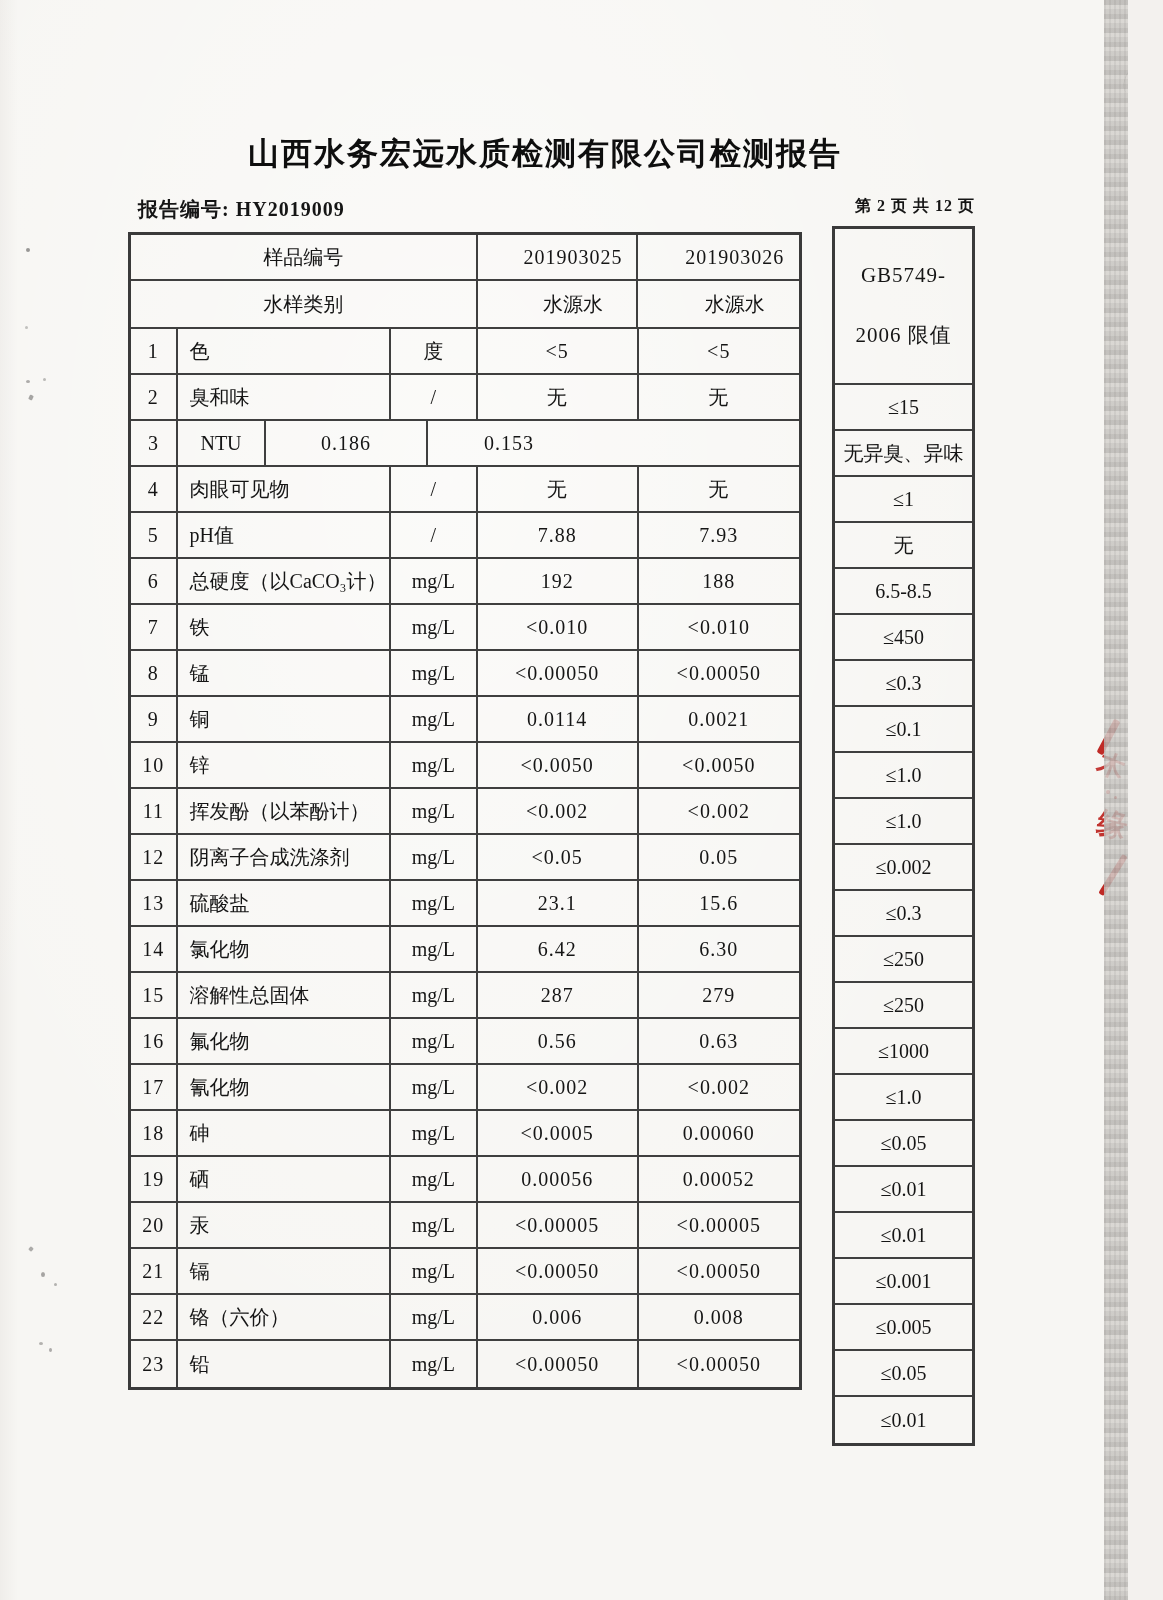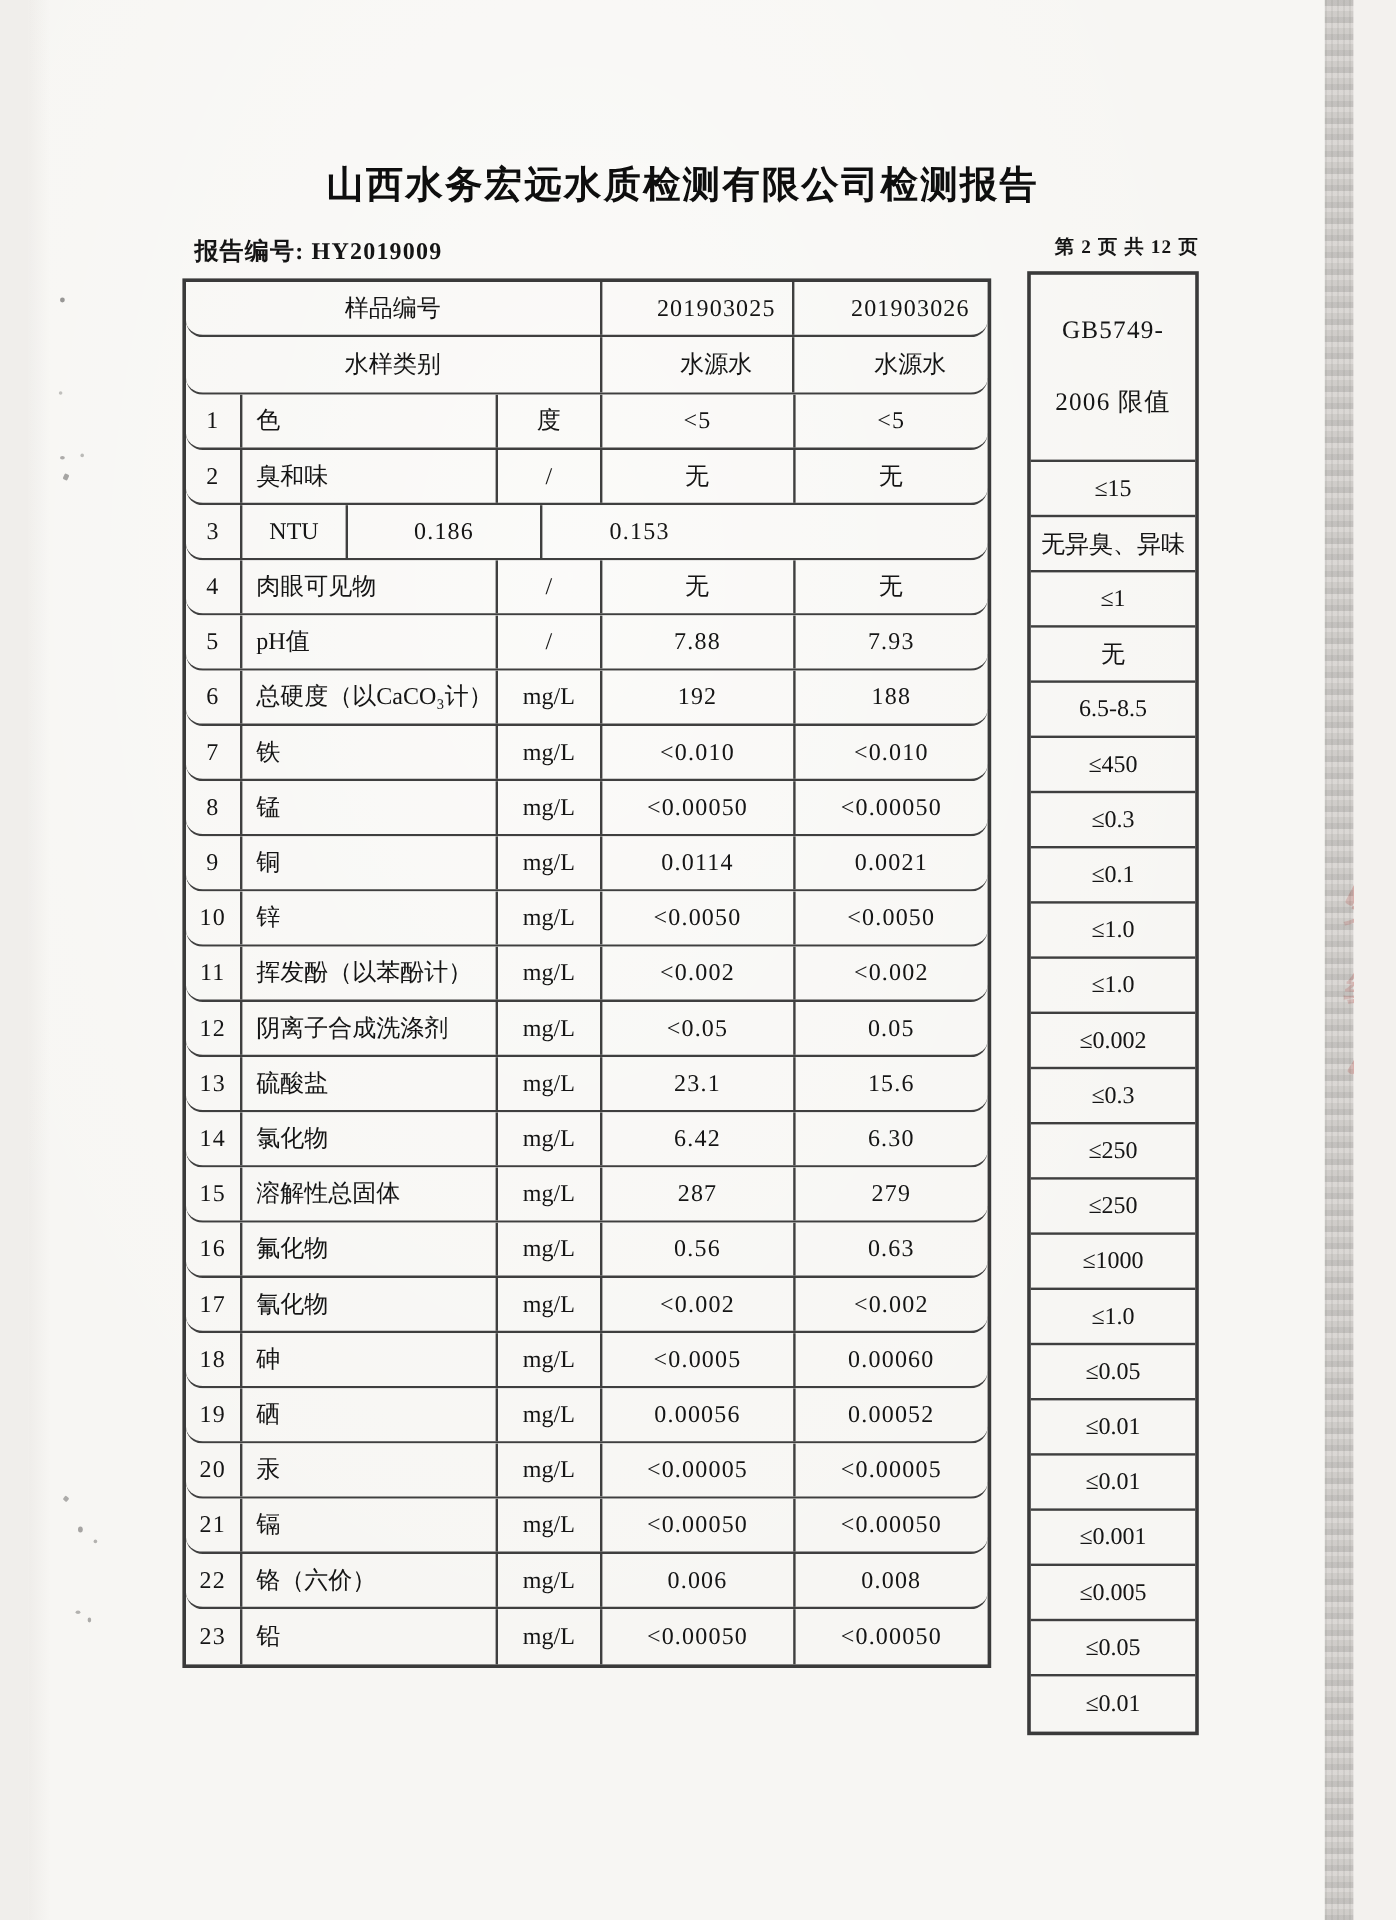--- a/index.html
+++ b/index.html
@@ -9,21 +9,20 @@
     font-family:"Liberation Serif","DejaVu Serif",serif;
     color:#151515;
   }
   
   .paper{
     position:absolute;left:0;top:0;width:1128px;height:1600px;
     background:
       radial-gradient(ellipse at 40% 30%, rgba(255,255,255,.5), rgba(0,0,0,0) 60%),
       linear-gradient(90deg,#efedea 0px,#f7f6f3 18px,#f7f6f3 100%);
     background-color:#f6f5f2;
-    margin-left:24px;
   }
   .scanner-right{
     position:absolute;left:1128px;top:0;width:35px;height:1600px;
     background:#f3f1ee;
   }
   .paper-edge-strip{
     position:absolute;left:1104px;top:0;width:24px;height:1600px;
     background:
       repeating-linear-gradient(180deg, rgba(104,102,99,.28) 0 5px, rgba(168,165,161,.10) 5px 9px, rgba(128,126,122,.20) 9px 14px),
       repeating-linear-gradient(90deg, rgba(120,118,114,.16) 0 2px, rgba(200,198,194,.08) 2px 5px),
@@ -44,21 +43,21 @@
   }
   
   .main-block{
     position:absolute;left:128px;top:232px;width:674px;
     border:3px solid #3a3a3a;box-sizing:border-box;background:transparent;
   }
   .limit-block{
     position:absolute;left:832px;top:226px;width:143px;
     border:3px solid #3a3a3a;box-sizing:border-box;
   }
-  .row{display:flex;border-bottom:2px solid #3f3f3f;box-sizing:border-box;border-radius:14px;}
+  .row{display:flex;border-bottom:2px solid #3f3f3f;box-sizing:border-box;}
   .row:last-child{border-bottom:none;}
   .c{
     box-sizing:border-box;border-right:2px solid #3f3f3f;
     display:flex;align-items:center;justify-content:center;
     font-size:20px;line-height:1.25;text-align:center;
   }
   .c.last{border-right:none;}
   .hrow1{height:46px;}
   .hrow2{height:62px;}
   .hrow3{height:48px;}

